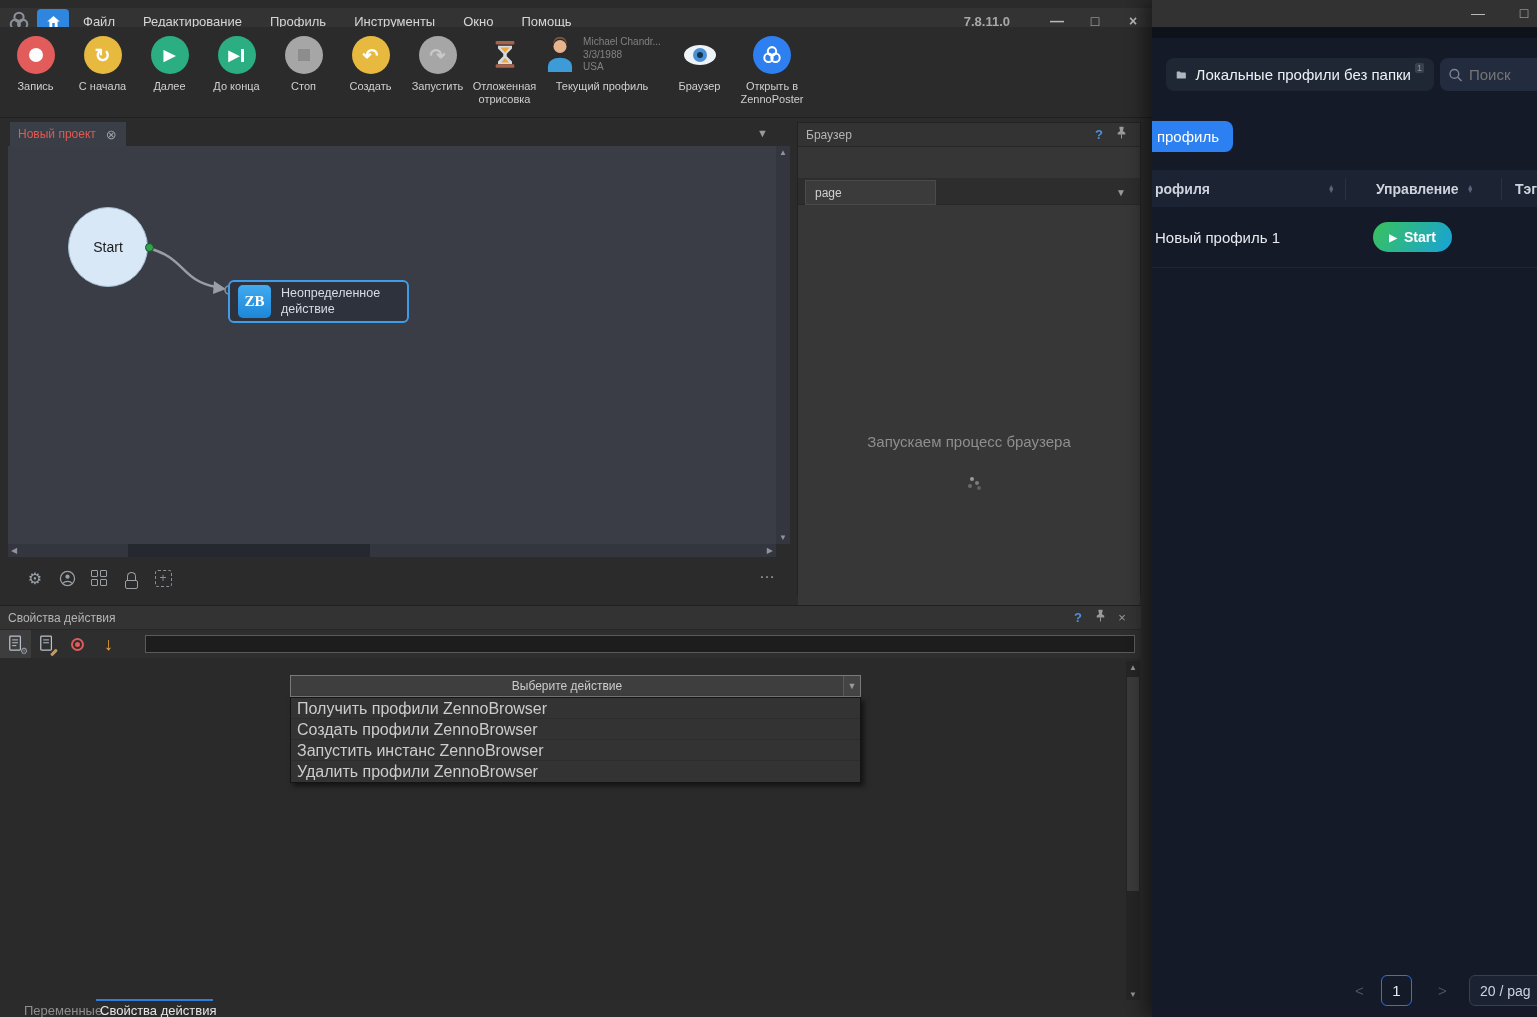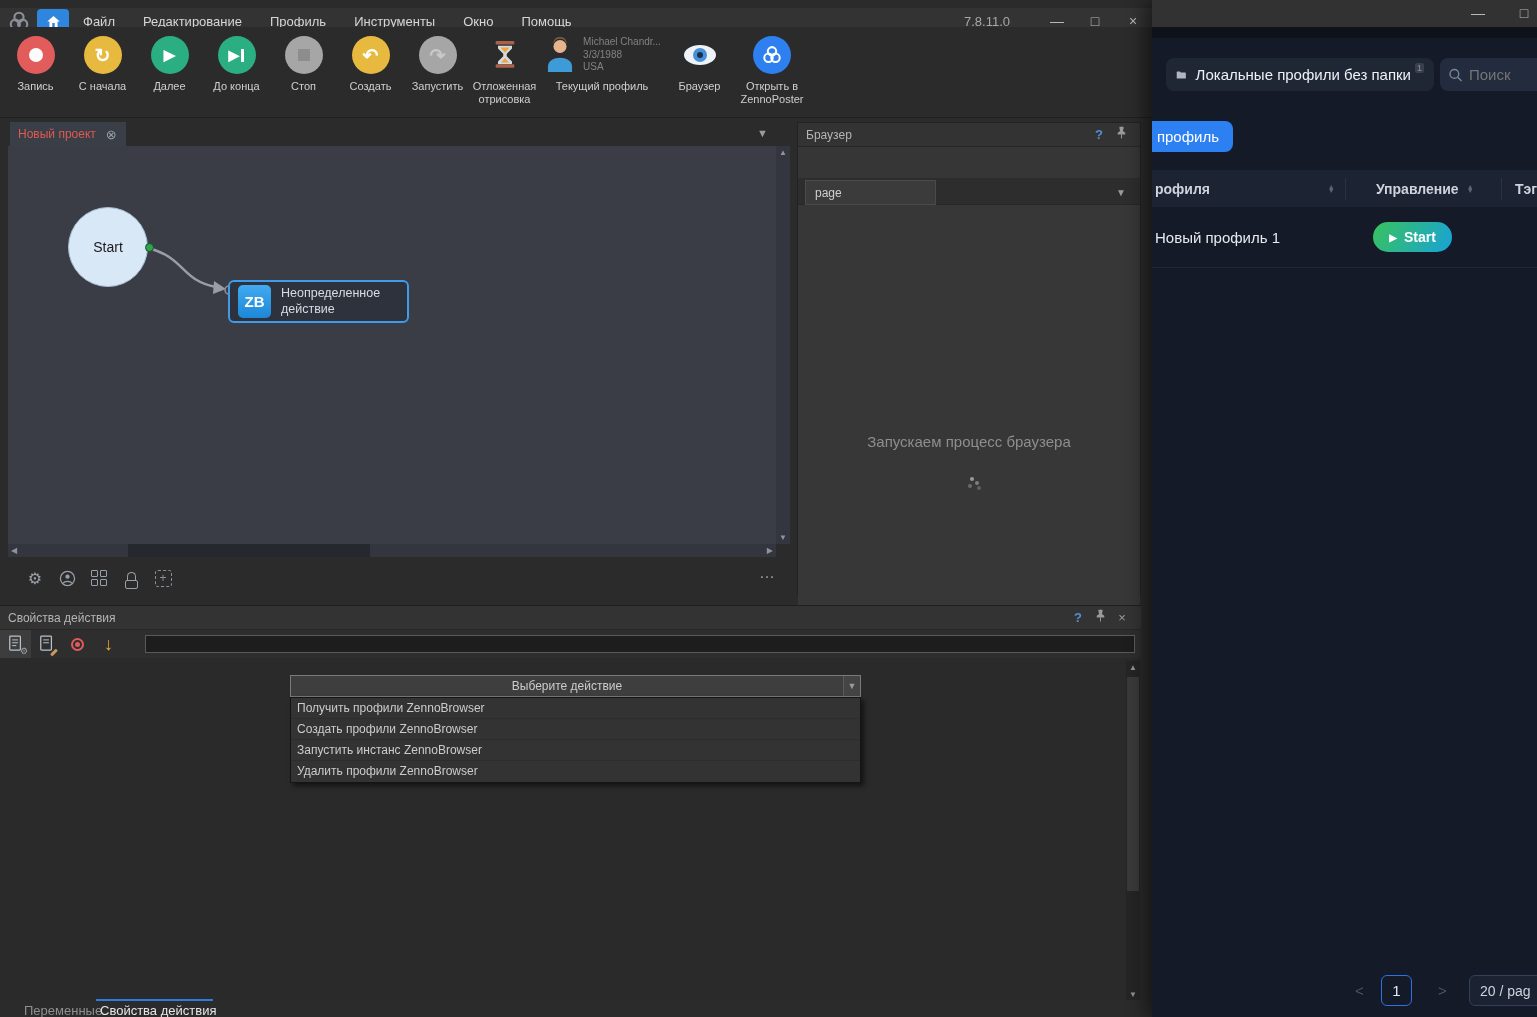--- a/index.html
+++ b/index.html
@@ -9,21 +9,21 @@
   
   #main-window { position:absolute; left:0; top:0; width:1152px; height:1017px; background:#2b2b2b; }
 
   
   #menubar { position:absolute; left:0; top:8px; width:1152px; height:27px; background:#333333;
     display:flex; align-items:center; border-bottom:1px solid #262626;}
   #app-logo { width:22px; height:22px; margin-left:8px; }
   #home-btn { width:32px; height:25px; background:#2e86de; border-radius:4px; margin-left:7px;
     display:flex; align-items:center; justify-content:center; }
   .menu-item { color:#d6d6d6; font-size:13px; padding:0 14px; cursor:default; }
-  #menubar-right { margin-left:auto; display:flex; align-items:center; }
+  #menubar-right { margin-left:auto; display:flex; align-items:center;font-weight:bold; }
   #version-label { color:#a8a8a8; font-size:13px; margin-right:28px; }
   .win-ctl { color:#b8b8b8; font-size:14px; width:38px; text-align:center; }
 
   
   #toolbar { position:absolute; left:0; top:27px; width:1152px; height:91px; background:#2b2b2b;
     border-bottom:1px solid #1f1f1f; display:flex; padding-left:2px; }
   .tb-item { width:67px; padding-top:9px; text-align:center; flex:none; }
   .tb-circle { width:38px; height:38px; border-radius:50%; margin:0 auto; display:flex;
     align-items:center; justify-content:center; }
   .tb-label { font-size:11px; color:#cfcfcf; margin-top:6px; line-height:1.2; }
@@ -48,21 +48,21 @@
   #tabbar-caret { position:absolute; right:14px; top:5px; color:#9a9a9a; font-size:11px;}
   #canvas { position:absolute; left:8px; top:146px; width:768px; height:398px; background:#3a3d46; overflow:hidden;}
   #start-node { position:absolute; left:60px; top:61px; width:80px; height:80px; border-radius:50%;
     background:#d9e8f6; border:1px solid #a5bed2; display:flex; align-items:center; justify-content:center;
     color:#1b1b1b; font-size:14px; }
   #start-port { position:absolute; left:137px; top:97px; width:9px; height:9px; border-radius:50%;
     background:#2da44e; border:1px solid #1d4f2c; }
   #action-node { position:absolute; left:220px; top:134px; width:181px; height:43px; background:#2d323d;
     border:2px solid #3f9ce8; border-radius:6px; display:flex; align-items:center; padding-left:8px; }
   #zb-badge { width:33px; height:33px; border-radius:5px; background:linear-gradient(180deg,#41aaf0,#1d87d8);
-    color:#fff; font-weight:bold; font-size:15px; display:flex; align-items:center; justify-content:center; }
+    color:#fff; font-weight:bold; font-size:15px; display:flex; align-items:center; justify-content:center;font-family:Liberation Serif, serif; }
   #action-label { color:#d8dde2; font-size:12.5px; margin-left:10px; line-height:1.25; width:110px;}
   
   #canvas-vscroll { position:absolute; left:776px; top:146px; width:14px; height:398px; background:#33363e; }
   #canvas-vscroll .up { position:absolute; top:2px; left:0; width:14px; text-align:center; color:#8f939b; font-size:8px;}
   #canvas-vscroll .down { position:absolute; bottom:2px; left:0; width:14px; text-align:center; color:#8f939b; font-size:8px;}
   
   #canvas-hscroll { position:absolute; left:8px; top:544px; width:768px; height:13px; background:#33363e; }
   #canvas-hscroll .left { position:absolute; left:3px; top:2px; color:#8f939b; font-size:8px;}
   #canvas-hscroll .right { position:absolute; right:3px; top:2px; color:#8f939b; font-size:8px;}
   #hscroll-thumb { position:absolute; left:120px; top:0; width:242px; height:13px; background:#26282f; }
@@ -113,21 +113,21 @@
   .down-arrow { color:#f0a335; font-size:18px; font-weight:bold; line-height:1;}
   #props-input { position:absolute; left:145px; top:5px; width:990px; height:18px; background:#1d1d1d;
     border:1px solid #5a5a5a; color:#ddd; font-size:12px; padding:0 4px;}
   #action-select { position:absolute; left:290px; top:69px; width:571px; height:22px; background:#3e3e3e;
     border:1px solid #7a7a7a; display:flex; align-items:center; }
   #action-select .ph { flex:1; text-align:center; color:#cccccc; font-size:12px; }
   #action-select .cbox { width:17px; height:100%; border-left:1px solid #5a5a5a; color:#9a9a9a;
     font-size:9px; display:flex; align-items:center; justify-content:center; background:#444;}
   #action-options { position:absolute; left:290px; top:91px; width:571px; background:#333333;
     border:1px solid #141414; box-shadow:3px 3px 5px rgba(0,0,0,0.55); }
-  .opt { height:21px; line-height:21px; padding-left:6px; color:#cccccc; font-size:12px;
+  .opt { height:21px; line-height:21px; padding-left:6px; color:#cccccc; font-size:16px;
     border-bottom:1px solid #2d2d2d;}
   .opt:last-child { border-bottom:none; }
   #props-vscroll { position:absolute; left:1126px; top:55px; width:14px; height:340px; background:#252525;}
   #props-vscroll .up{ position:absolute; top:2px; width:14px; text-align:center; color:#8f939b; font-size:8px;}
   #props-vscroll .down{ position:absolute; bottom:2px; width:14px; text-align:center; color:#8f939b; font-size:8px;}
   #props-vthumb { position:absolute; top:16px; left:1px; width:12px; height:214px; background:#3a3a3a;}
   #bottom-tabs { position:absolute; left:8px; top:1000px; width:1152px; height:17px; background:#2b2b2b; }
   #tab-underline { position:absolute; left:88px; top:-1px; width:117px; height:2px; background:#2d7ce0; }
   .btab { position:absolute; top:3px; font-size:13px; }
   #tab-variables { left:16px; color:#8f8f8f; }

